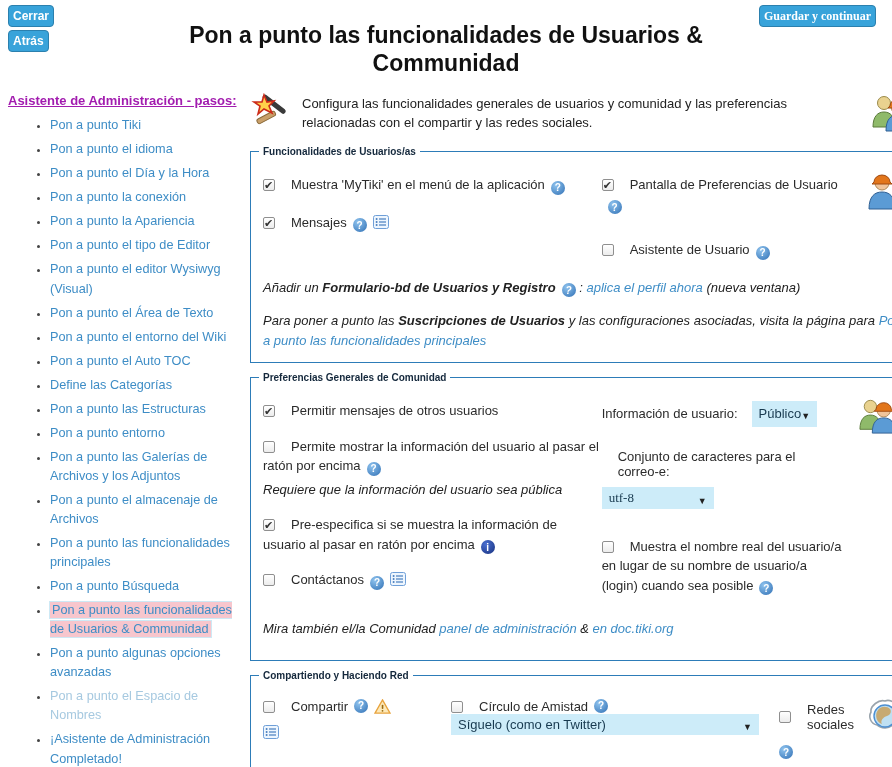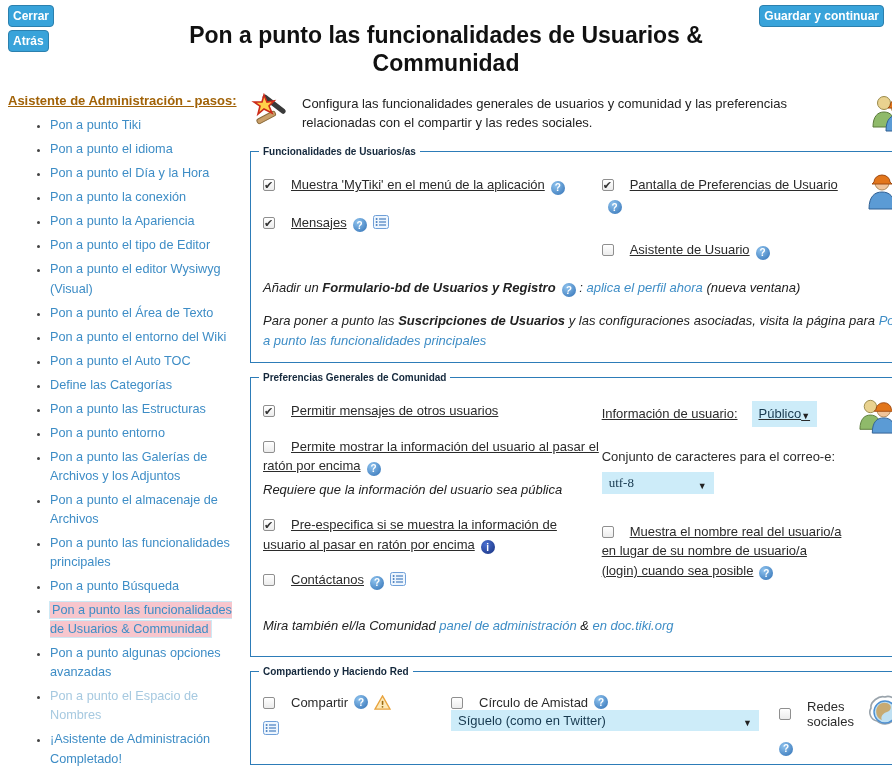--- a/index.html
+++ b/index.html
@@ -10,29 +10,29 @@
     position:relative;
   }
   
   .btn {
     display:inline-block; background:#38a3da; border:1px solid #2b80ae; color:#fff;
     font-weight:bold; font-size:12px; border-radius:4px; padding:3px 4px; cursor:pointer;
     line-height:1.2;
   }
   .btn-close { position:absolute; left:8px; top:5px; }
   .btn-back  { position:absolute; left:8px; top:30px; }
-  .btn-save  { position:absolute; right:8px; top:5px; }
+  .btn-save  { position:absolute; right:16px; top:5px;font-family:Liberation Serif, serif; }
   h1.page-title {
     margin:0 115px; padding-top:22px; text-align:center;
     font-size:23px; line-height:1.2; color:#111; font-weight:bold;
   }
   .layout { display:flex; margin-top:6px; }
   
   .sidebar { width:248px; flex-shrink:0; padding-left:8px; }
-  .steps-heading { font-size:13px; font-weight:bold; text-decoration:underline; margin:10px 0 8px; color:#a16207;}
+  .steps-heading { font-size:13px; font-weight:bold; text-decoration:underline; margin:10px 0 8px; color:#a21caf;}
   .steps { margin:0; padding-left:42px; }
   .steps li { color:#3e8dc6; font-size:12.7px; line-height:1.5; margin-bottom:5px; }
   .steps li::marker { color:#444; font-size:11px; }
   .steps a { color:#3e8dc6; text-decoration:none; cursor:pointer; }
   .steps li.current a { background:#f7c6cd; box-shadow:0 0 0 1px #cde9f5; padding:1px 2px; }
   .steps li.disabled a { color:#a6c9e0; cursor:default; }
   
   .main { flex:1; padding:0 8px 0 2px; }
   .intro { display:flex; gap:12px; align-items:flex-start; margin:10px 0 10px; }
   .intro p { margin:2px 0 0; flex:1; line-height:1.45; color:#222; }
@@ -41,21 +41,21 @@
   }
   legend { font-weight:bold; font-size:10px; color:#14283c; padding:0 4px; margin-left:-4px; }
   .cb {
     display:inline-block; width:12px; height:12px; border:1px solid #8f8f8f; border-radius:2px;
     background:linear-gradient(#ffffff,#ececec); vertical-align:-2px; margin-right:16px;
     position:relative; cursor:pointer; flex-shrink:0;
   }
   .cb.checked::before {
     content:"\2714"; position:absolute; left:0px; top:-3px; font-size:11px; color:#333;
   }
-  .cbrow { margin:14px 0 0; line-height:1.5; color:#2b2b2b;text-decoration:underline; }
+  .cbrow { margin:14px 0 0; line-height:1.5; color:#2b2b2b; }
   .help, .info {
     display:inline-flex; width:14px; height:14px; border-radius:50%;
     color:#fff; font-size:10px; font-weight:bold; align-items:center; justify-content:center;
     margin-left:6px; vertical-align:-2px; cursor:pointer; flex-shrink:0;
   }
   .help { background:radial-gradient(circle at 35% 30%, #8fc3ee, #2f6fb4); }
   .info { background:radial-gradient(circle at 35% 30%, #4a6fd0, #16307e); font-style:normal; }
   .listicon { margin-left:6px; vertical-align:-2px; cursor:pointer; }
   .warn { margin-left:6px; vertical-align:-3px; }
   .sel {
@@ -71,21 +71,21 @@
   
   .fs1-grid { display:flex; }
   .fs1-grid .col-l { width:53%; }
   .fs1-grid .col-r { flex:1; position:relative; padding-right:58px; }
   .corner-icon { position:absolute; right:2px; top:10px; }
   
   .fs2-grid { display:flex; }
   .f2-left { width:53%; }
   .f2-right { flex:1; position:relative; padding-right:58px; }
   .inline-label { color:#2b2b2b; }
-  .charset-label { display:block; margin:22px 0 8px; color:#2b2b2b; }
+  .charset-label { display:block; margin:22px 16px 8px; color:#2b2b2b; }
   
   .fs3-grid { display:flex; gap:20px; }
   .f3-col1 { width:168px; }
   .f3-col2 { width:308px; }
   .f3-col3 { flex:1; }
   .f3-head { display:flex; align-items:flex-start; margin-top:14px; }
   .f3-head .lbl { color:#2b2b2b; }
   .social-row { display:flex; align-items:center; }
   .social-row .globe { margin-left:14px; }
   .net-label { display:block; margin:16px 0 6px; color:#2b2b2b; }

